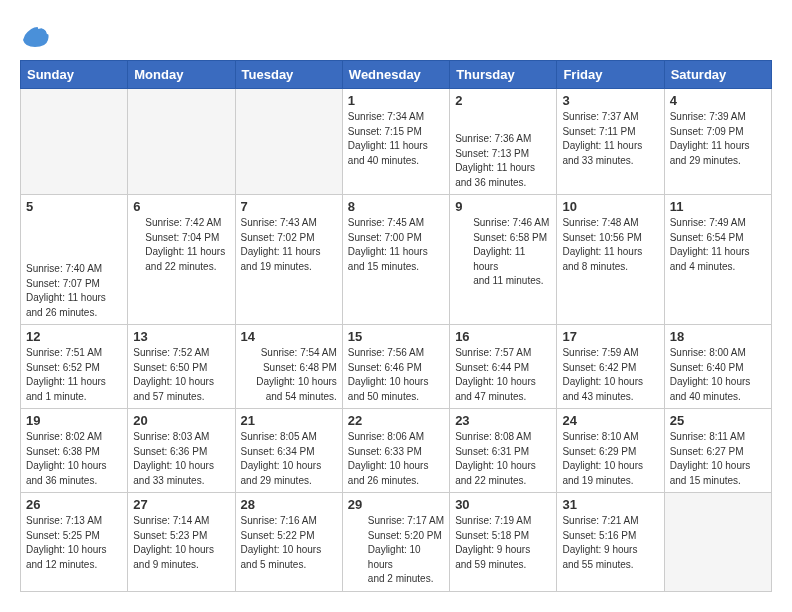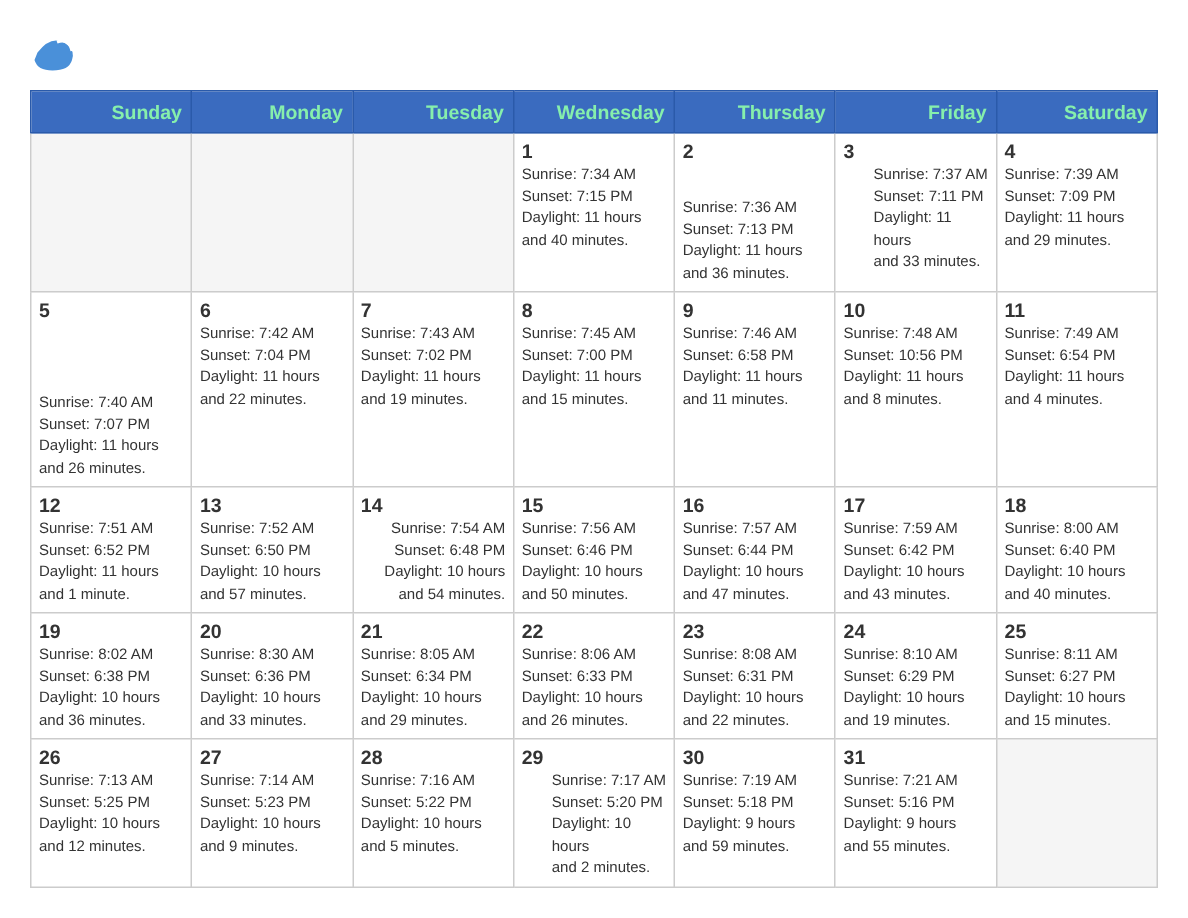--- a/index.html
+++ b/index.html
@@ -45,25 +45,25 @@
     .location {
       font-size: 16px;
       color: #444;
     }
     table {
       width: 100%;
       border-collapse: collapse;
     }
     thead th {
       background-color: #3a6bbf;
-      color: #86efac;
+      color: #ffffff;
       font-size: 13px;
       font-weight: bold;
       padding: 6px 6px;
-      text-align: right;
+      text-align: left;
       border: 1px solid #2a5aaa;
     }
     td {
       border: 1px solid #ccc;
       vertical-align: top;
       width: 14.28%;
       height: 82px;
       padding: 4px 5px;
       font-size: 10.5px;
       color: #333;
@@ -130,21 +130,21 @@
         </td>
         <td>
           <span class="day-num">2</span>
           <div class="day-info" style="white-space: pre-line; margin-top: 24px;">Sunrise: 7:36 AM
 Sunset: 7:13 PM
 Daylight: 11 hours
 and 36 minutes.</div>
         </td>
         <td>
           <span class="day-num">3</span>
-          <div class="day-info" style="white-space: pre-line; margin-left: 20px;">Sunrise: 7:37 AM
+          <div class="day-info" style="white-space: pre-line;">Sunrise: 7:37 AM
 Sunset: 7:11 PM
 Daylight: 11 hours
 and 33 minutes.</div>
         </td>
         <td>
           <span class="day-num">4</span>
           <div class="day-info" style="white-space: pre-line;">Sunrise: 7:39 AM
 Sunset: 7:09 PM
 Daylight: 11 hours
 and 29 minutes.</div>
@@ -153,42 +153,42 @@
       <tr>
         <td>
           <span class="day-num">5</span>
           <div class="day-info" style="white-space: pre-line; margin-top: 48px;">Sunrise: 7:40 AM
 Sunset: 7:07 PM
 Daylight: 11 hours
 and 26 minutes.</div>
         </td>
         <td>
           <span class="day-num">6</span>
-          <div class="day-info" style="white-space: pre-line;">Sunrise: 7:42 AM
+          <div class="day-info" style="white-space: pre-line; margin-left: 12px;">Sunrise: 7:42 AM
 Sunset: 7:04 PM
 Daylight: 11 hours
 and 22 minutes.</div>
         </td>
         <td>
           <span class="day-num">7</span>
           <div class="day-info" style="white-space: pre-line;">Sunrise: 7:43 AM
 Sunset: 7:02 PM
 Daylight: 11 hours
 and 19 minutes.</div>
         </td>
         <td>
           <span class="day-num">8</span>
           <div class="day-info" style="white-space: pre-line;">Sunrise: 7:45 AM
 Sunset: 7:00 PM
 Daylight: 11 hours
 and 15 minutes.</div>
         </td>
         <td>
           <span class="day-num">9</span>
-          <div class="day-info" style="white-space: pre-line;">Sunrise: 7:46 AM
+          <div class="day-info" style="white-space: pre-line; margin-left: 18px;">Sunrise: 7:46 AM
 Sunset: 6:58 PM
 Daylight: 11 hours
 and 11 minutes.</div>
         </td>
         <td>
           <span class="day-num">10</span>
           <div class="day-info" style="white-space: pre-line;">Sunrise: 7:48 AM
 Sunset: 10:56 PM
 Daylight: 11 hours
 and 8 minutes.</div>
@@ -255,21 +255,21 @@
       <tr>
         <td>
           <span class="day-num">19</span>
           <div class="day-info" style="white-space: pre-line;">Sunrise: 8:02 AM
 Sunset: 6:38 PM
 Daylight: 10 hours
 and 36 minutes.</div>
         </td>
         <td>
           <span class="day-num">20</span>
-          <div class="day-info" style="white-space: pre-line;">Sunrise: 8:30 AM
+          <div class="day-info" style="white-space: pre-line;">Sunrise: 8:03 AM
 Sunset: 6:36 PM
 Daylight: 10 hours
 and 33 minutes.</div>
         </td>
         <td>
           <span class="day-num">21</span>
           <div class="day-info" style="white-space: pre-line;">Sunrise: 8:05 AM
 Sunset: 6:34 PM
 Daylight: 10 hours
 and 29 minutes.</div>

